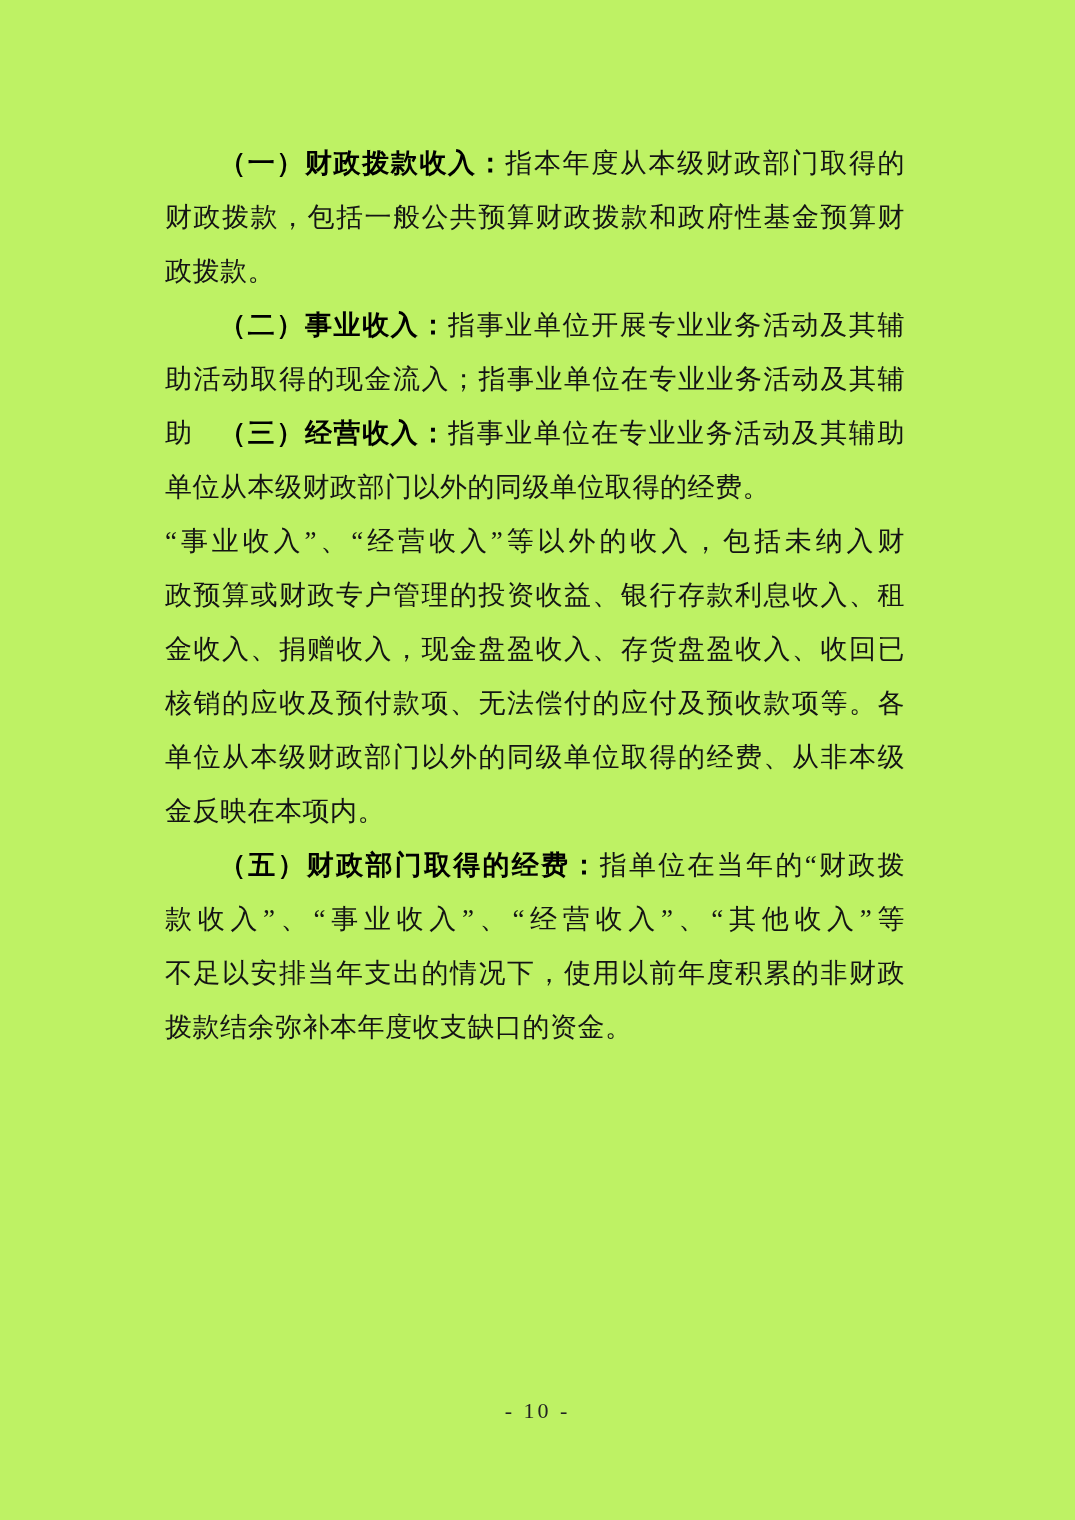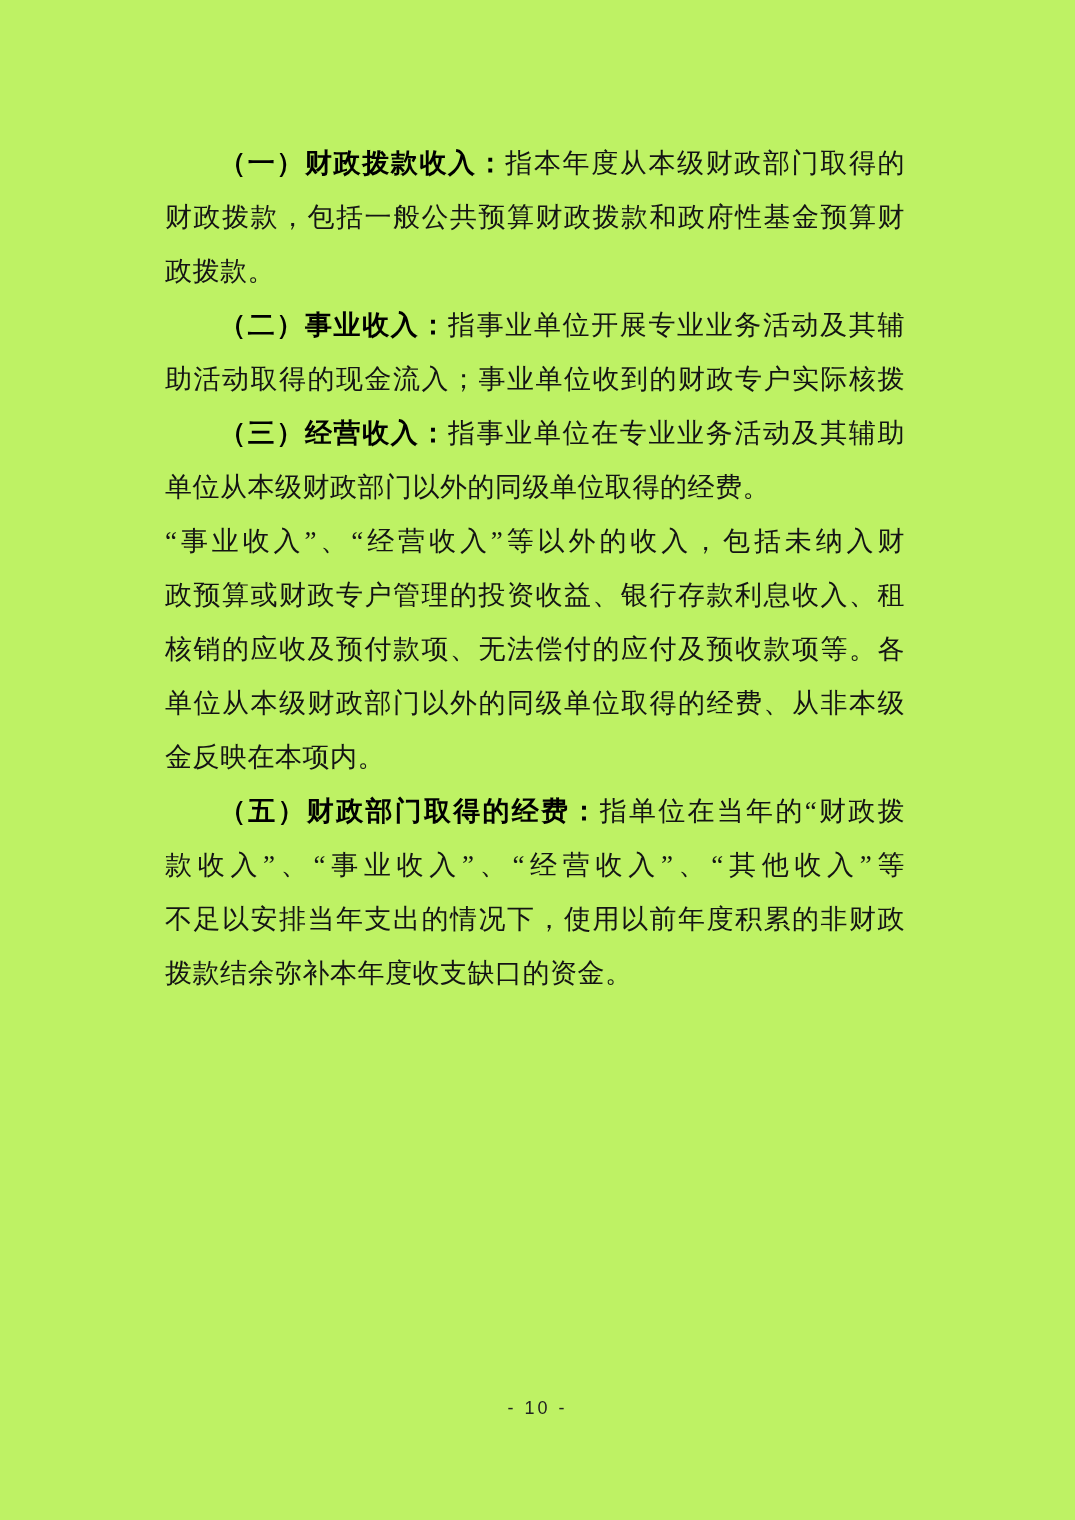--- a/index.html
+++ b/index.html
@@ -45,47 +45,48 @@
   .section-head {
     font-weight: bold;
     color: #000000;
   }
   .page-footer {
     position: absolute;
     left: 0;
     top: 1398px;
     width: 100%;
     text-align: center;
-    font-size: 18px;
+    font-size: 22px;
     letter-spacing: 3px;
     color: #222222;
-    font-family: Liberation Sans, sans-serif;
+    font-family: Liberation Serif, serif;
   }
 </style>
 </head>
 <body>
 
 <div class="page">
   <div class="doc-body" id="doc-body">
       <div class="paragraph">
         <div class="text-line indent"><span class="section-head">（一）财政拨款收入：</span><span>指本年度从本级财政部门取得的</span></div>
         <div class="text-line">财政拨款，包括一般公共预算财政拨款和政府性基金预算财</div>
         <div class="text-line last">政拨款。</div>
       </div>
       <div class="paragraph">
         <div class="text-line indent"><span class="section-head">（二）事业收入：</span><span>指事业单位开展专业业务活动及其辅</span></div>
-        <div class="text-line">助活动取得的现金流入；事业单位收到的财政专户实际核拨</div>
+        <div class="text-line">助活动取得的现金流入；指事业单位在专业业务活动及其辅助</div>
       </div>
       <div class="paragraph">
         <div class="text-line indent"><span class="section-head">（三）经营收入：</span><span>指事业单位在专业业务活动及其辅助</span></div>
         <div class="text-line last">单位从本级财政部门以外的同级单位取得的经费。</div>
       </div>
       <div class="paragraph">
         <div class="text-line">“事业收入”、“经营收入”等以外的收入，包括未纳入财</div>
         <div class="text-line">政预算或财政专户管理的投资收益、银行存款利息收入、租</div>
+        <div class="text-line">金收入、捐赠收入，现金盘盈收入、存货盘盈收入、收回已</div>
         <div class="text-line">核销的应收及预付款项、无法偿付的应付及预收款项等。各</div>
         <div class="text-line">单位从本级财政部门以外的同级单位取得的经费、从非本级</div>
         <div class="text-line last">金反映在本项内。</div>
       </div>
       <div class="paragraph">
         <div class="text-line indent"><span class="section-head">（五）财政部门取得的经费：</span><span>指单位在当年的“财政拨</span></div>
         <div class="text-line">款收入”、“事业收入”、“经营收入”、“其他收入”等</div>
         <div class="text-line">不足以安排当年支出的情况下，使用以前年度积累的非财政</div>
         <div class="text-line last">拨款结余弥补本年度收支缺口的资金。</div>
       </div>

